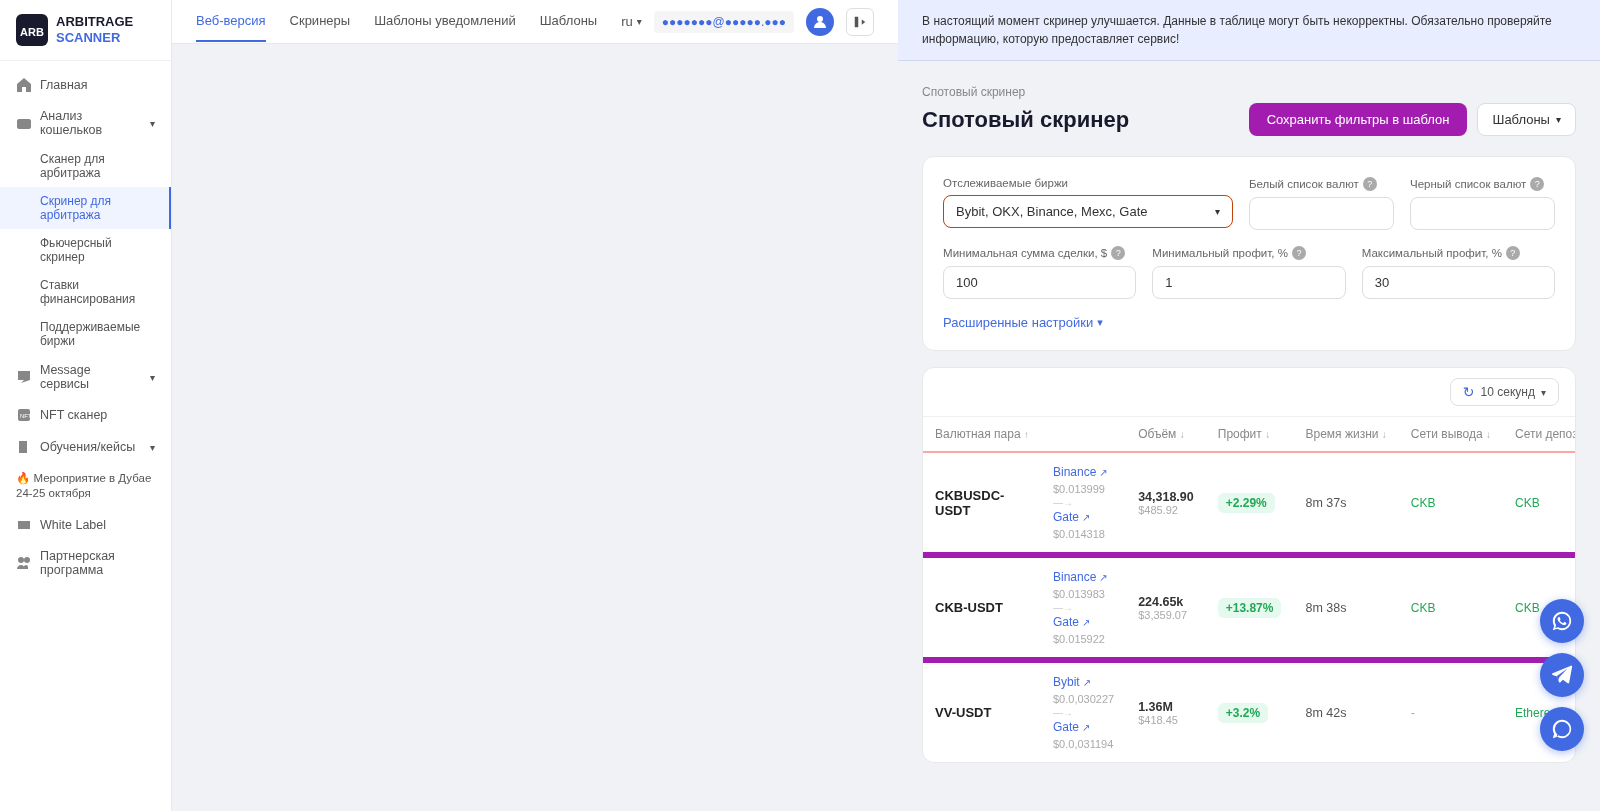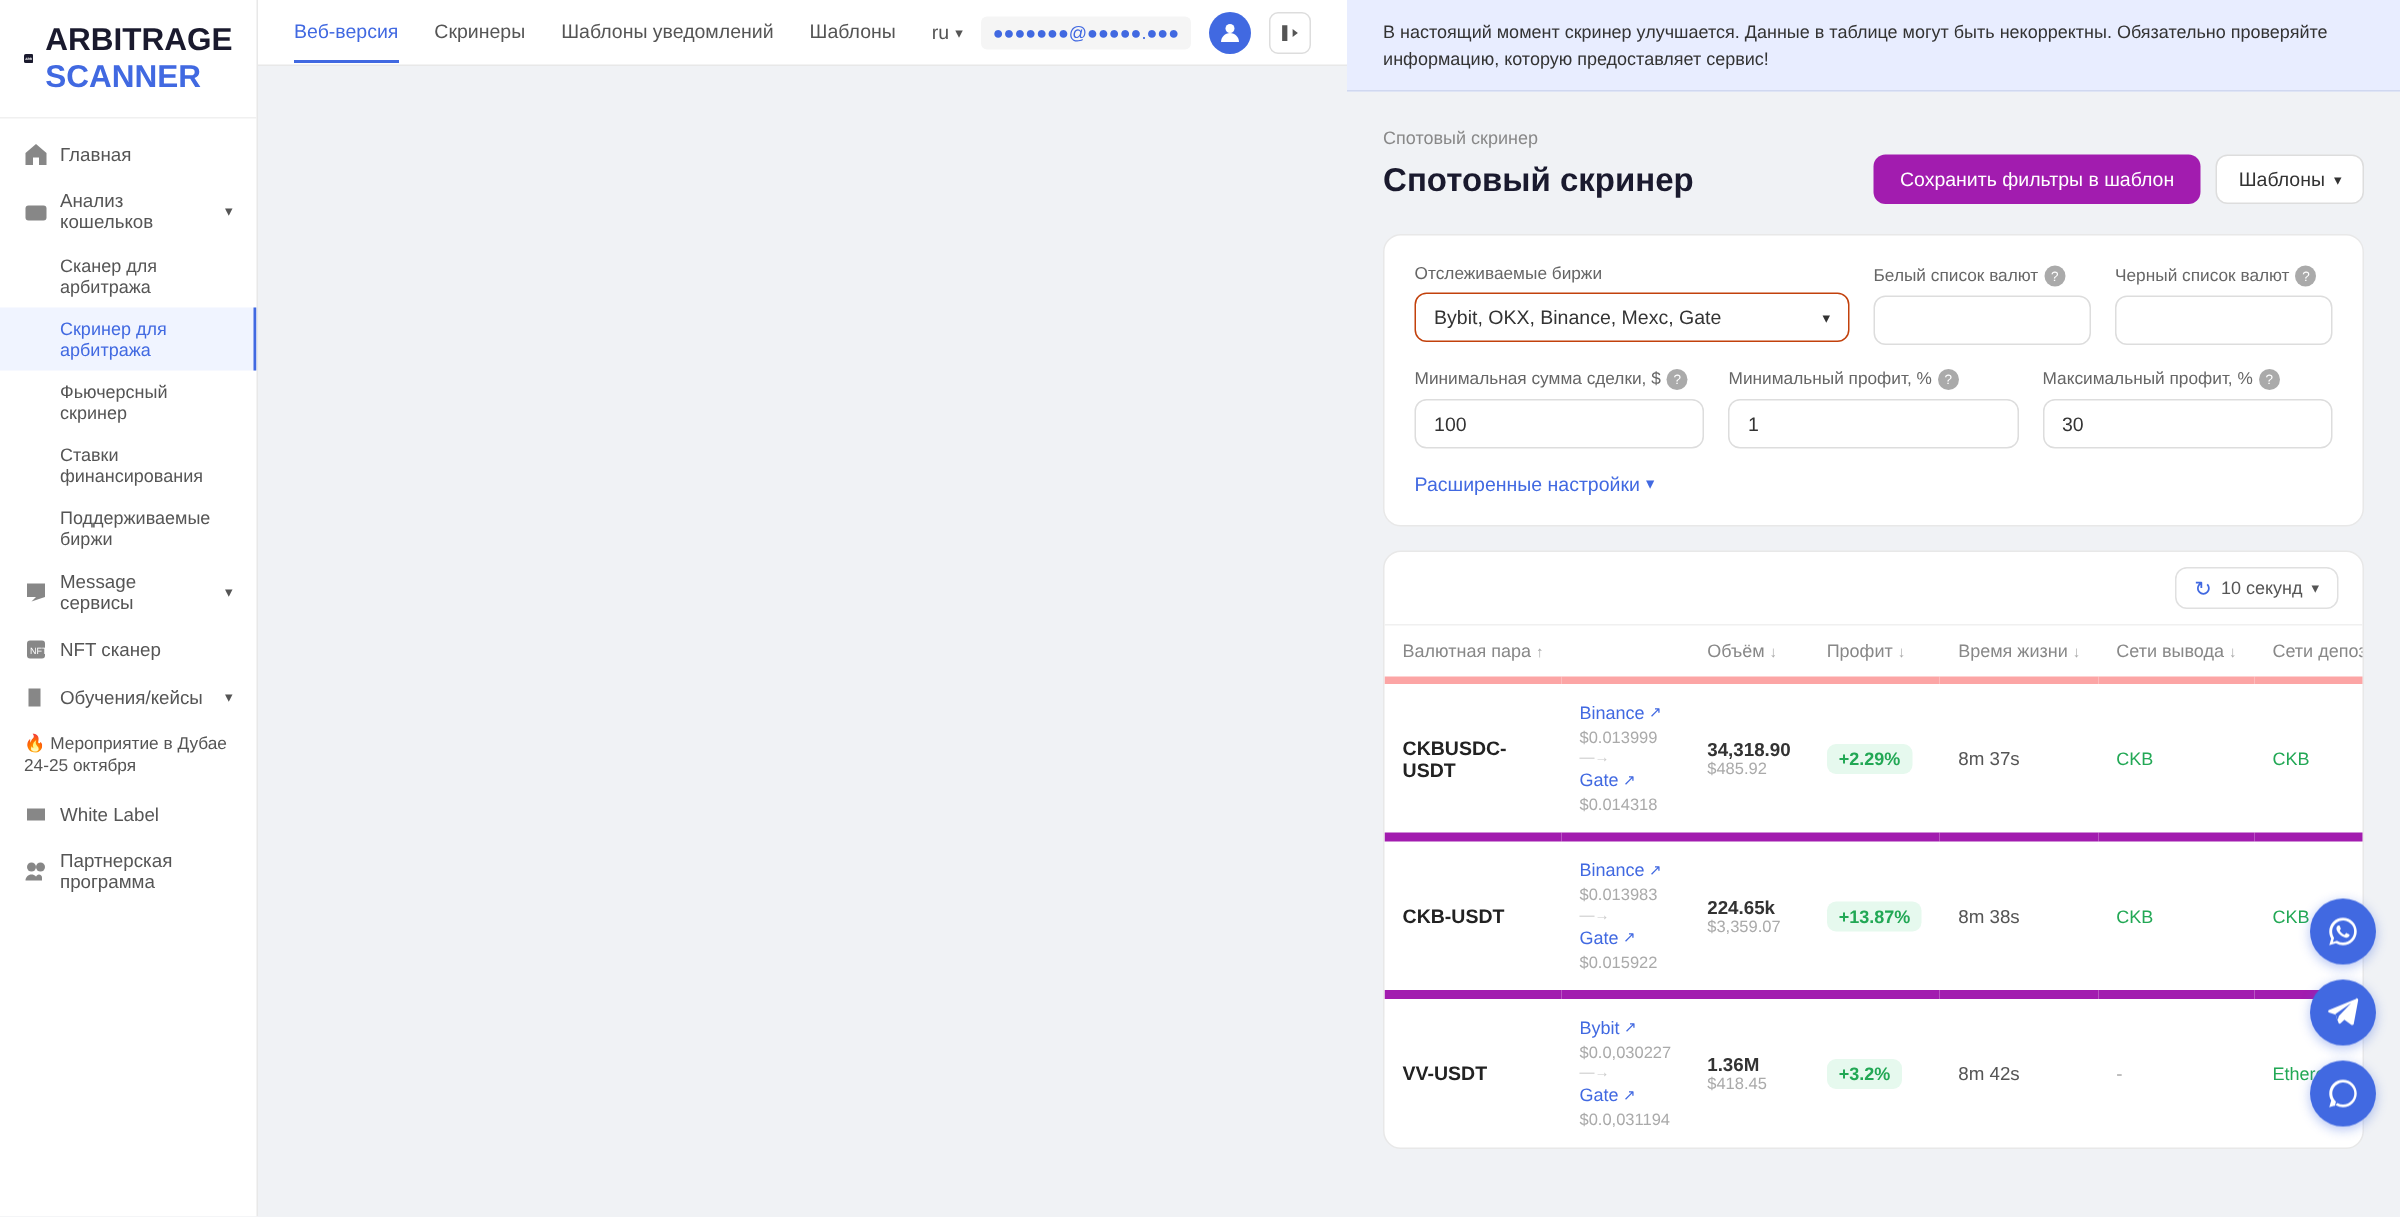--- a/index.html
+++ b/index.html
@@ -1,21 +1,21 @@
 <!DOCTYPE html>
 <html><head>
   <meta charset="utf-8">
   <style>
     * { box-sizing: border-box; margin: 0; padding: 0; }
     body { font-family: -apple-system, BlinkMacSystemFont, 'Segoe UI', Arial, sans-serif; background: #f0f2f5; display: flex; height: 811px; overflow: hidden; font-size: 13px; color: #333; }
 
     
     .sidebar { width: 172px; background: #fff; height: 100%; display: flex; flex-direction: column; border-right: 1px solid #e8e8e8; flex-shrink: 0; }
     .sidebar-logo { padding: 14px 16px; border-bottom: 1px solid #f0f0f0; }
-    .logo-text { font-size: 21px; font-weight: 700; color: #1a1a2e; line-height: 1.2; }
+    .logo-text { font-size: 13px; font-weight: 700; color: #1a1a2e; line-height: 1.2; }
     .logo-text span { color: #4169e1; }
     .sidebar-nav { padding: 8px 0; flex: 1; overflow-y: auto; }
     .nav-item { display: flex; align-items: center; padding: 8px 16px; cursor: pointer; color: #555; font-size: 12.5px; gap: 8px; border-radius: 0; }
     .nav-item.active { color: #4169e1; }
     .nav-item .nav-icon { width: 16px; height: 16px; opacity: 0.7; flex-shrink: 0; }
     .nav-item .chevron { margin-left: auto; font-size: 10px; }
     .nav-item.active .nav-icon { opacity: 1; }
     .nav-sub-item { padding: 7px 16px 7px 40px; cursor: pointer; font-size: 12px; color: #555; }
     .nav-sub-item.active { color: #4169e1; background: #f0f4ff; border-right: 2px solid #4169e1; }
     .nav-section-active { background: #f0f4ff; }
@@ -52,21 +52,21 @@
     .filter-select { width: 100%; padding: 8px 12px; border: 1px solid #c2410c; border-radius: 8px; font-size: 13px; color: #333; background: #fff; cursor: pointer; display: flex; align-items: center; justify-content: space-between; }
     .filter-input-elem { width: 100%; padding: 8px 12px; border: 1px solid #ddd; border-radius: 8px; font-size: 13px; color: #333; outline: none; }
     .advanced-link { color: #4169e1; font-size: 13px; cursor: pointer; display: flex; align-items: center; gap: 4px; }
 
     
     .table-card { background: #fff; border-radius: 12px; border: 1px solid #e8e8e8; overflow: hidden; }
     .table-header-bar { display: flex; align-items: center; justify-content: flex-end; padding: 10px 16px; border-bottom: 1px solid #f0f0f0; }
     .refresh-btn { display: flex; align-items: center; gap: 6px; font-size: 12px; color: #555; cursor: pointer; border: 1px solid #e0e0e0; border-radius: 8px; padding: 5px 12px; background: #fff; }
     .refresh-icon { color: #4169e1; font-size: 14px; }
     .table { width: 100%; border-collapse: collapse; }
-    .table th { padding: 10px 12px; text-align: left; font-size: 12px; color: #888; font-weight: 500; border-bottom: 5px solid #fca5a5; cursor: pointer; white-space: nowrap; }
+    .table th { padding: 10px 12px; text-align: left; font-size: 12px; color: #888; font-weight: 500; border-bottom: 2px solid #fca5a5; cursor: pointer; white-space: nowrap; }
     .table th .sort-arrow { font-size: 10px; color: #aaa; }
     .table td { padding: 12px 12px; font-size: 12.5px; color: #333; border-bottom: 6px solid #a21caf; vertical-align: middle; }
     .table tr:last-child td { border-bottom: none; }
     .pair-name { font-weight: 600; font-size: 13px; color: #222; }
     .exchange-link { color: #4169e1; text-decoration: none; font-size: 12px; display: flex; align-items: center; gap: 3px; }
     .exchange-link .ext-icon { font-size: 10px; }
     .price-sub { color: #aaa; font-size: 11px; margin-top: 2px; }
     .exchange-col { display: flex; flex-direction: column; gap: 2px; }
     .exchange-row { display: flex; align-items: center; gap: 4px; }
     .arrow-line { color: #ccc; font-size: 10px; }

